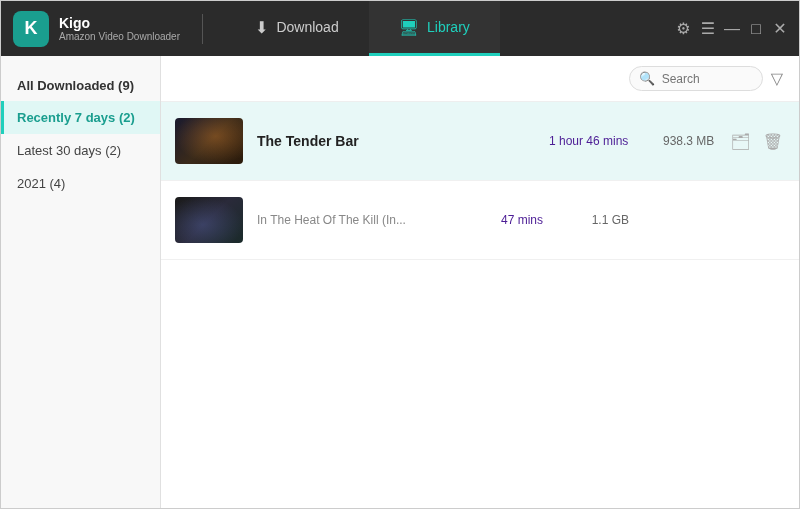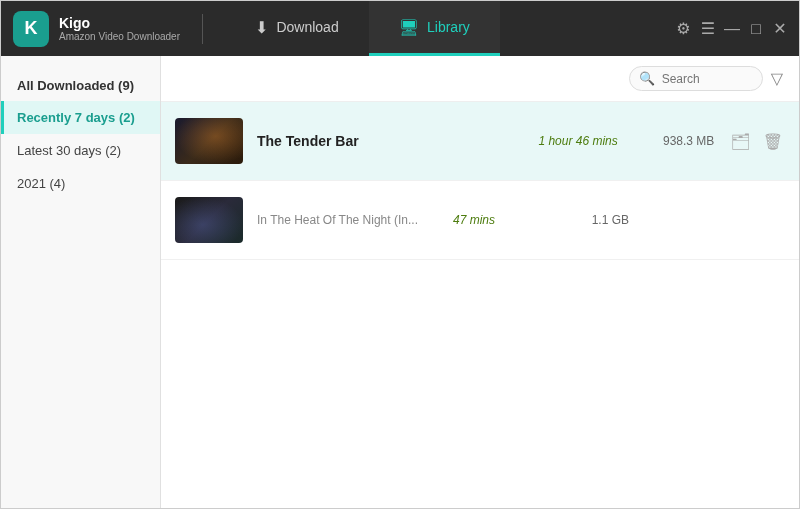--- a/index.html
+++ b/index.html
@@ -253,24 +253,23 @@
       font-size: 12px;
       color: #888;
       flex: 1;
       white-space: nowrap;
       overflow: hidden;
       text-overflow: ellipsis;
       max-width: 180px;
     }
     .item-duration {
       font-size: 12px;
-      color: #4d7c0f;
+      color: #4c1d95;
       min-width: 90px;
-      text-align: left;
-      font-style: italic;
+      text-align: right;
     }
     .item-size {
       font-size: 12px;
       color: #666;
       min-width: 70px;
       text-align: right;
     }
     .item-actions {
       display: flex;
       gap: 8px;
@@ -348,21 +347,21 @@
         </div>
         <div class="item-actions">
           <span class="action-btn" title="Open folder">🗂</span>
           <span class="action-btn delete" title="Delete">🗑</span>
         </div>
       </div>
 
       <div class="list-item">
         <div class="thumb thumb-road-kill"></div>
         <div class="item-info">
-          <span class="item-subtitle">In The Heat Of The Night (In...</span>
+          <span class="item-subtitle">In The Heat Of The Kill (In...</span>
           <span class="item-duration">47 mins</span>
           <span class="item-size">1.1 GB</span>
         </div>
         <div class="item-actions">
         </div>
       </div>
 
     </div>
   </div>
 </div>

